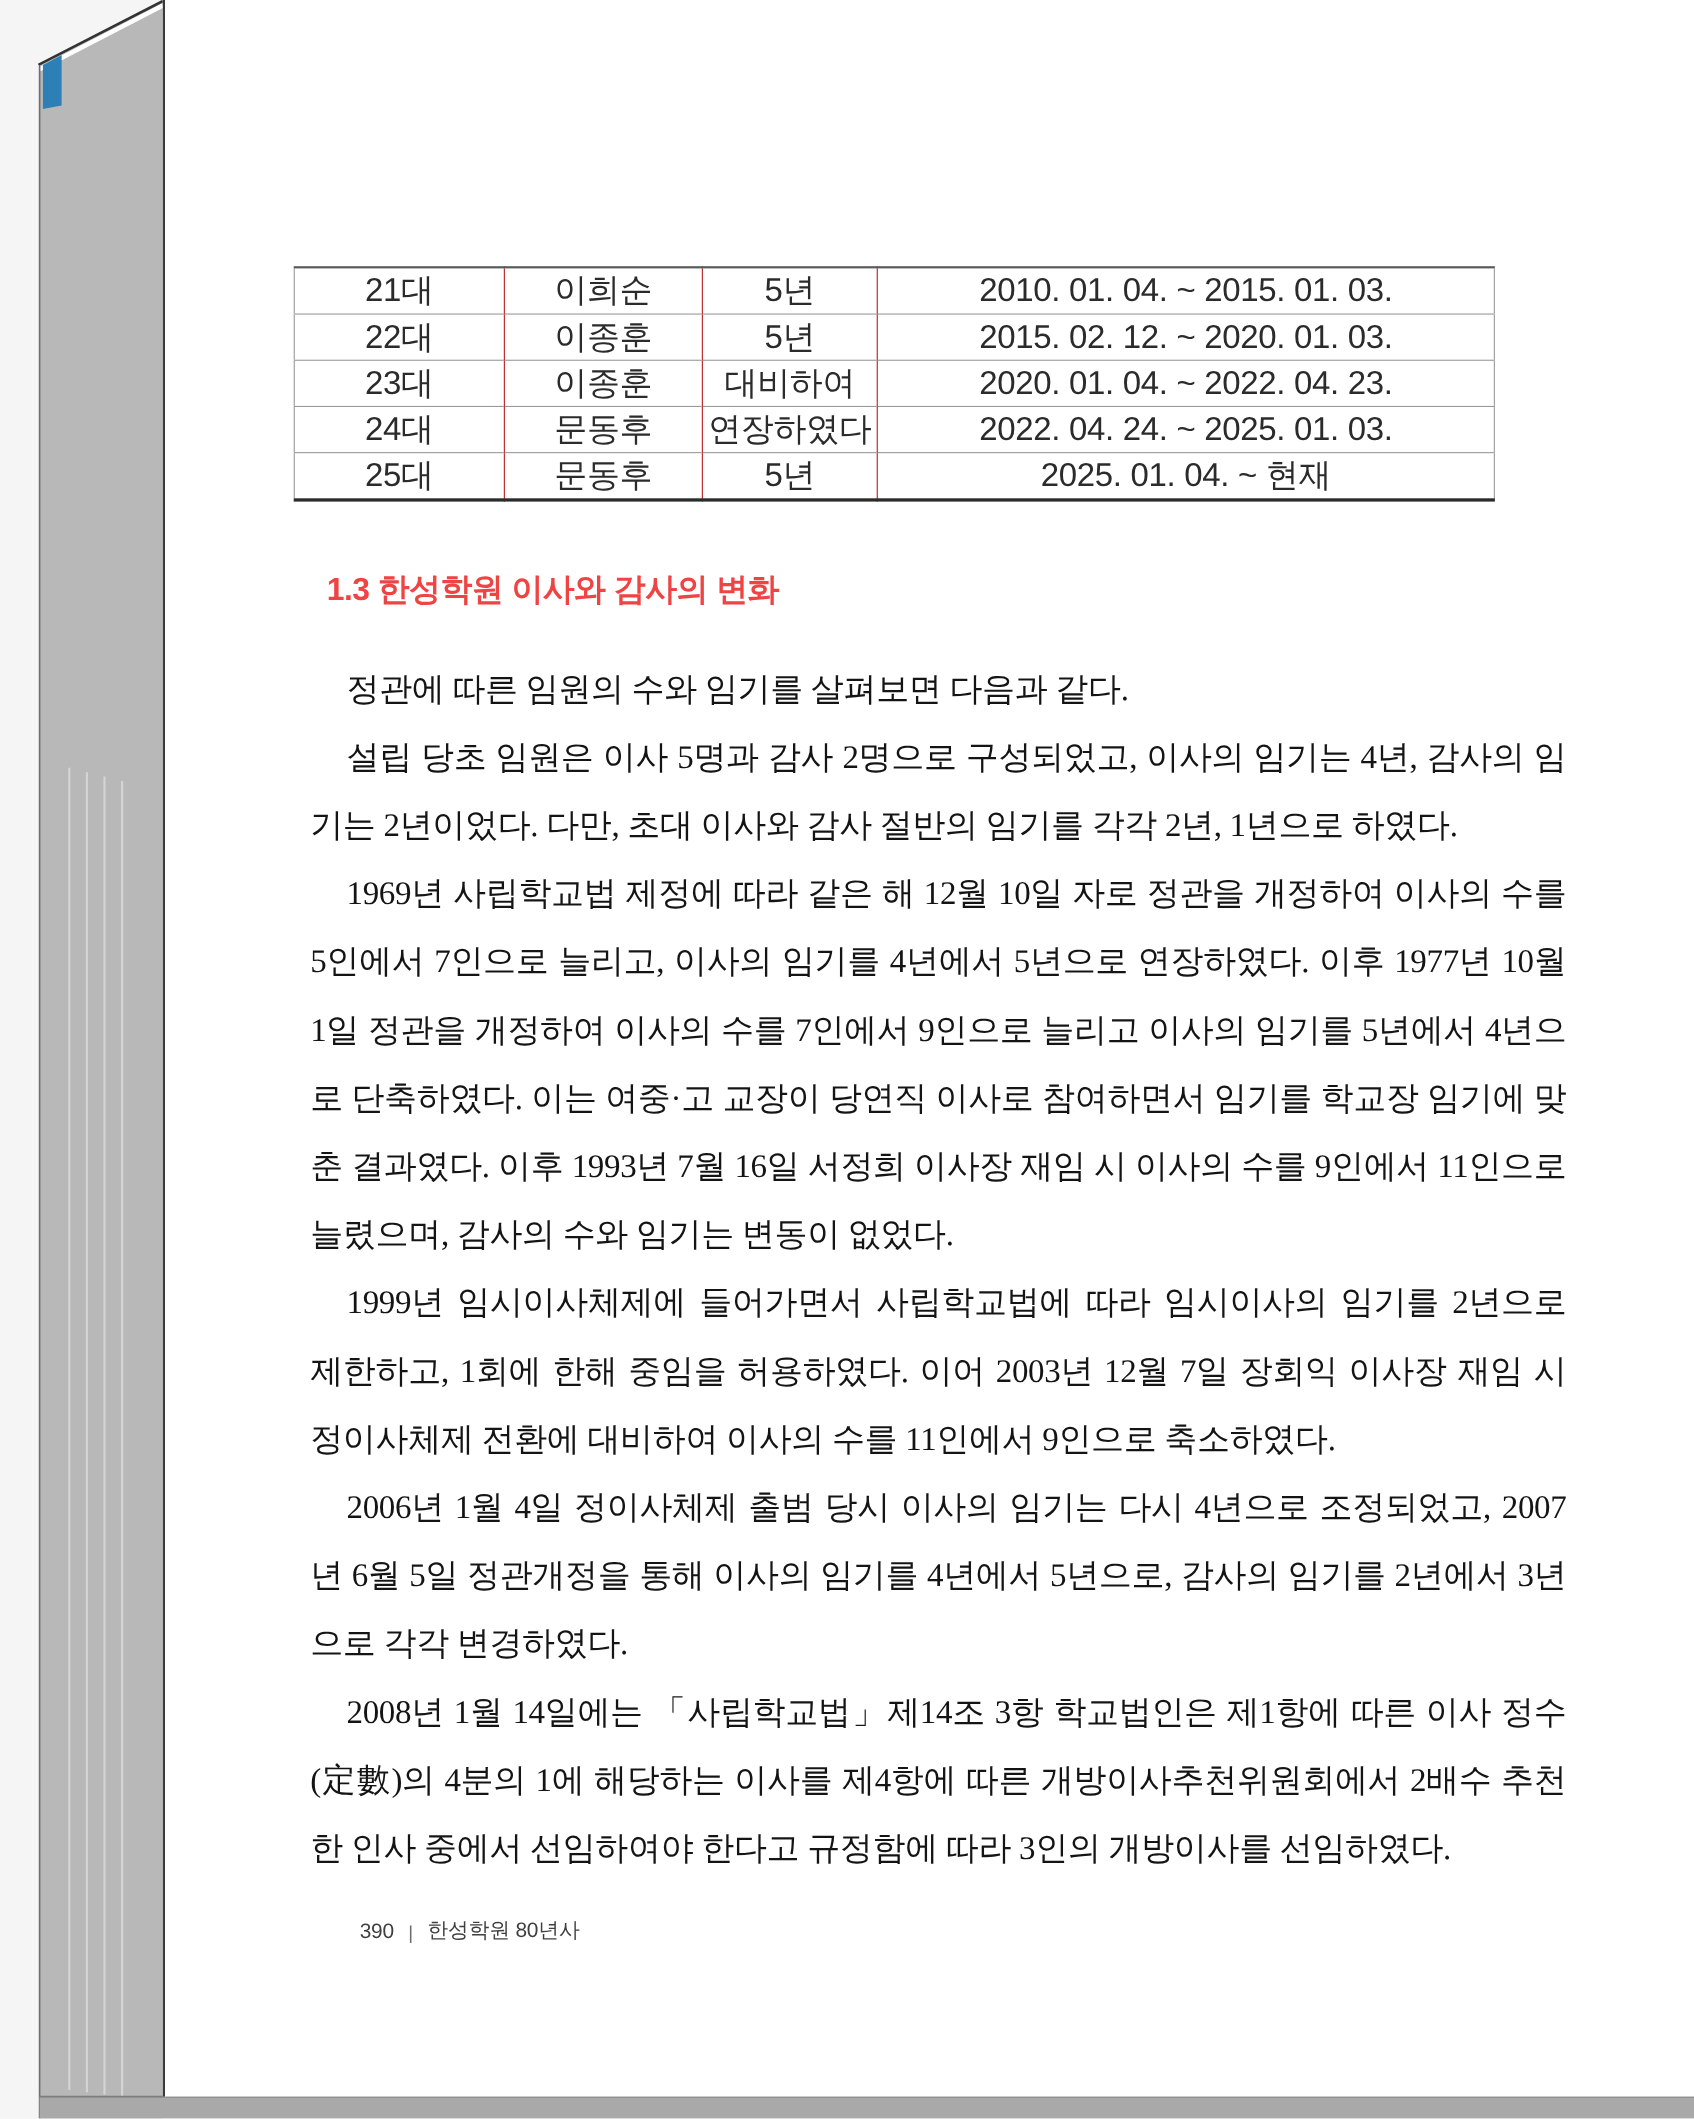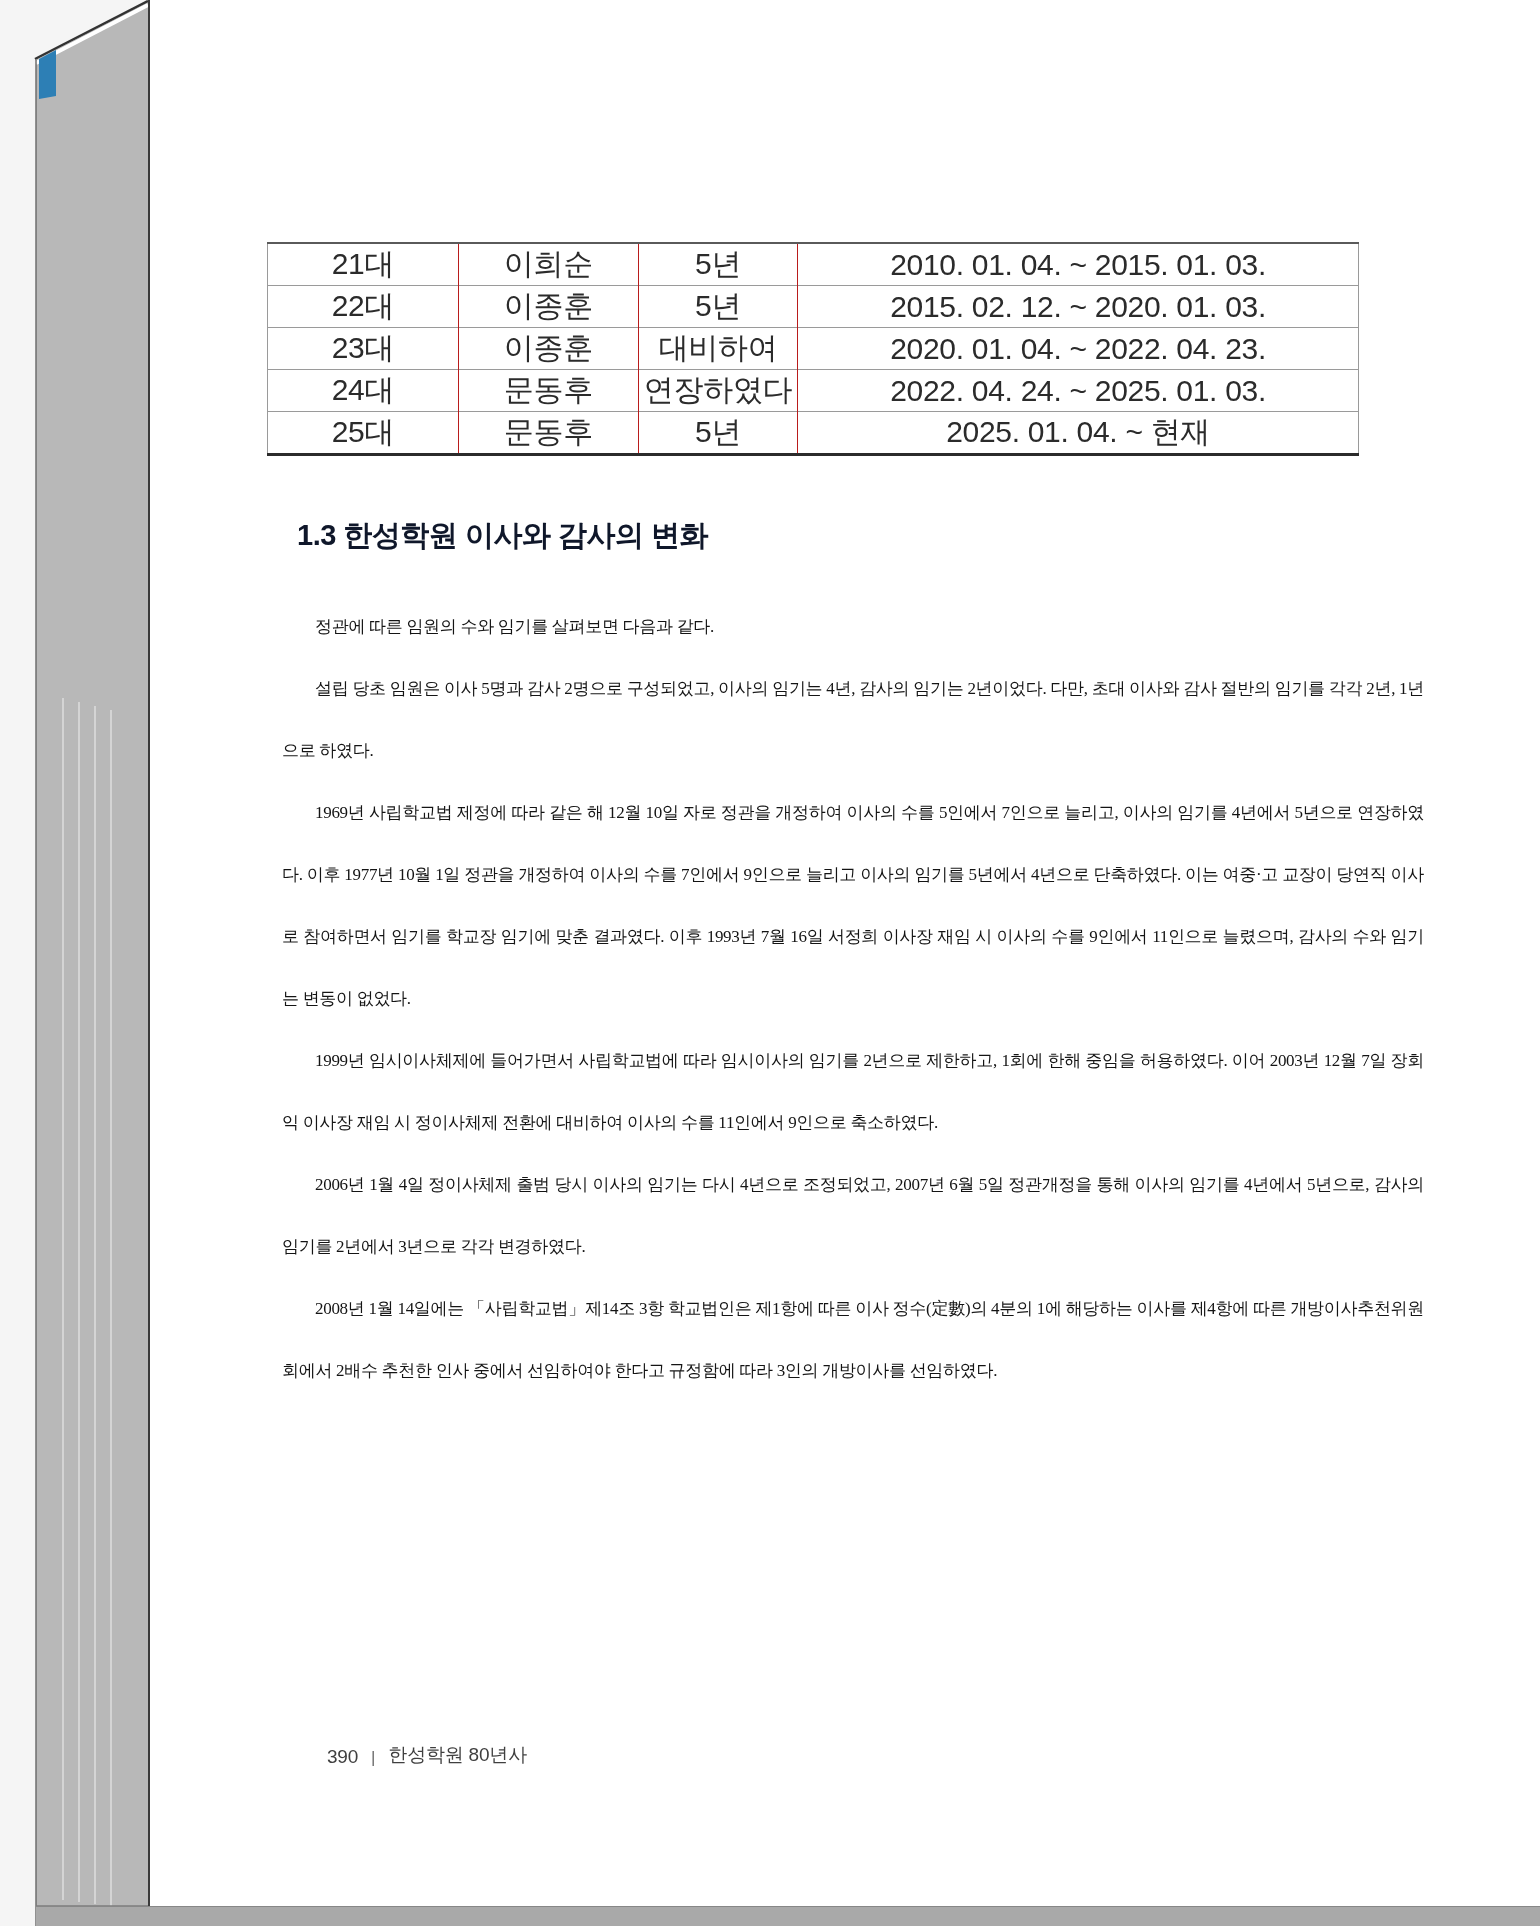--- a/index.html
+++ b/index.html
@@ -38,29 +38,29 @@
     vertical-align: middle;
     padding: 0;
     letter-spacing: -0.3px;
   }
   table.officers tr:first-child td { border-top: none; }
   table.officers td + td { border-left: 1px solid #b91c1c; }
   h2.section-heading {
     margin: 60px 0 0 15px;
     font-size: 29px;
     font-weight: 700;
-    color: #0f172a;
+    color: #ef4444;
     letter-spacing: -0.5px;
     font-family: "Liberation Sans", sans-serif;
   }
   .body-text {
     margin-top: 40px;
     width: 1142px;
     font-family: "Liberation Serif", serif;
-    font-size: 17px;
+    font-size: 30px;
     line-height: 62px;
     color: #141414;
     text-align: justify;
     word-break: break-all;
     letter-spacing: -0.3px;
   }
   .body-text p { margin: 0; text-indent: 33px; }
   .page-footer {
     position: absolute;
     left: 177px; top: 1742px;

